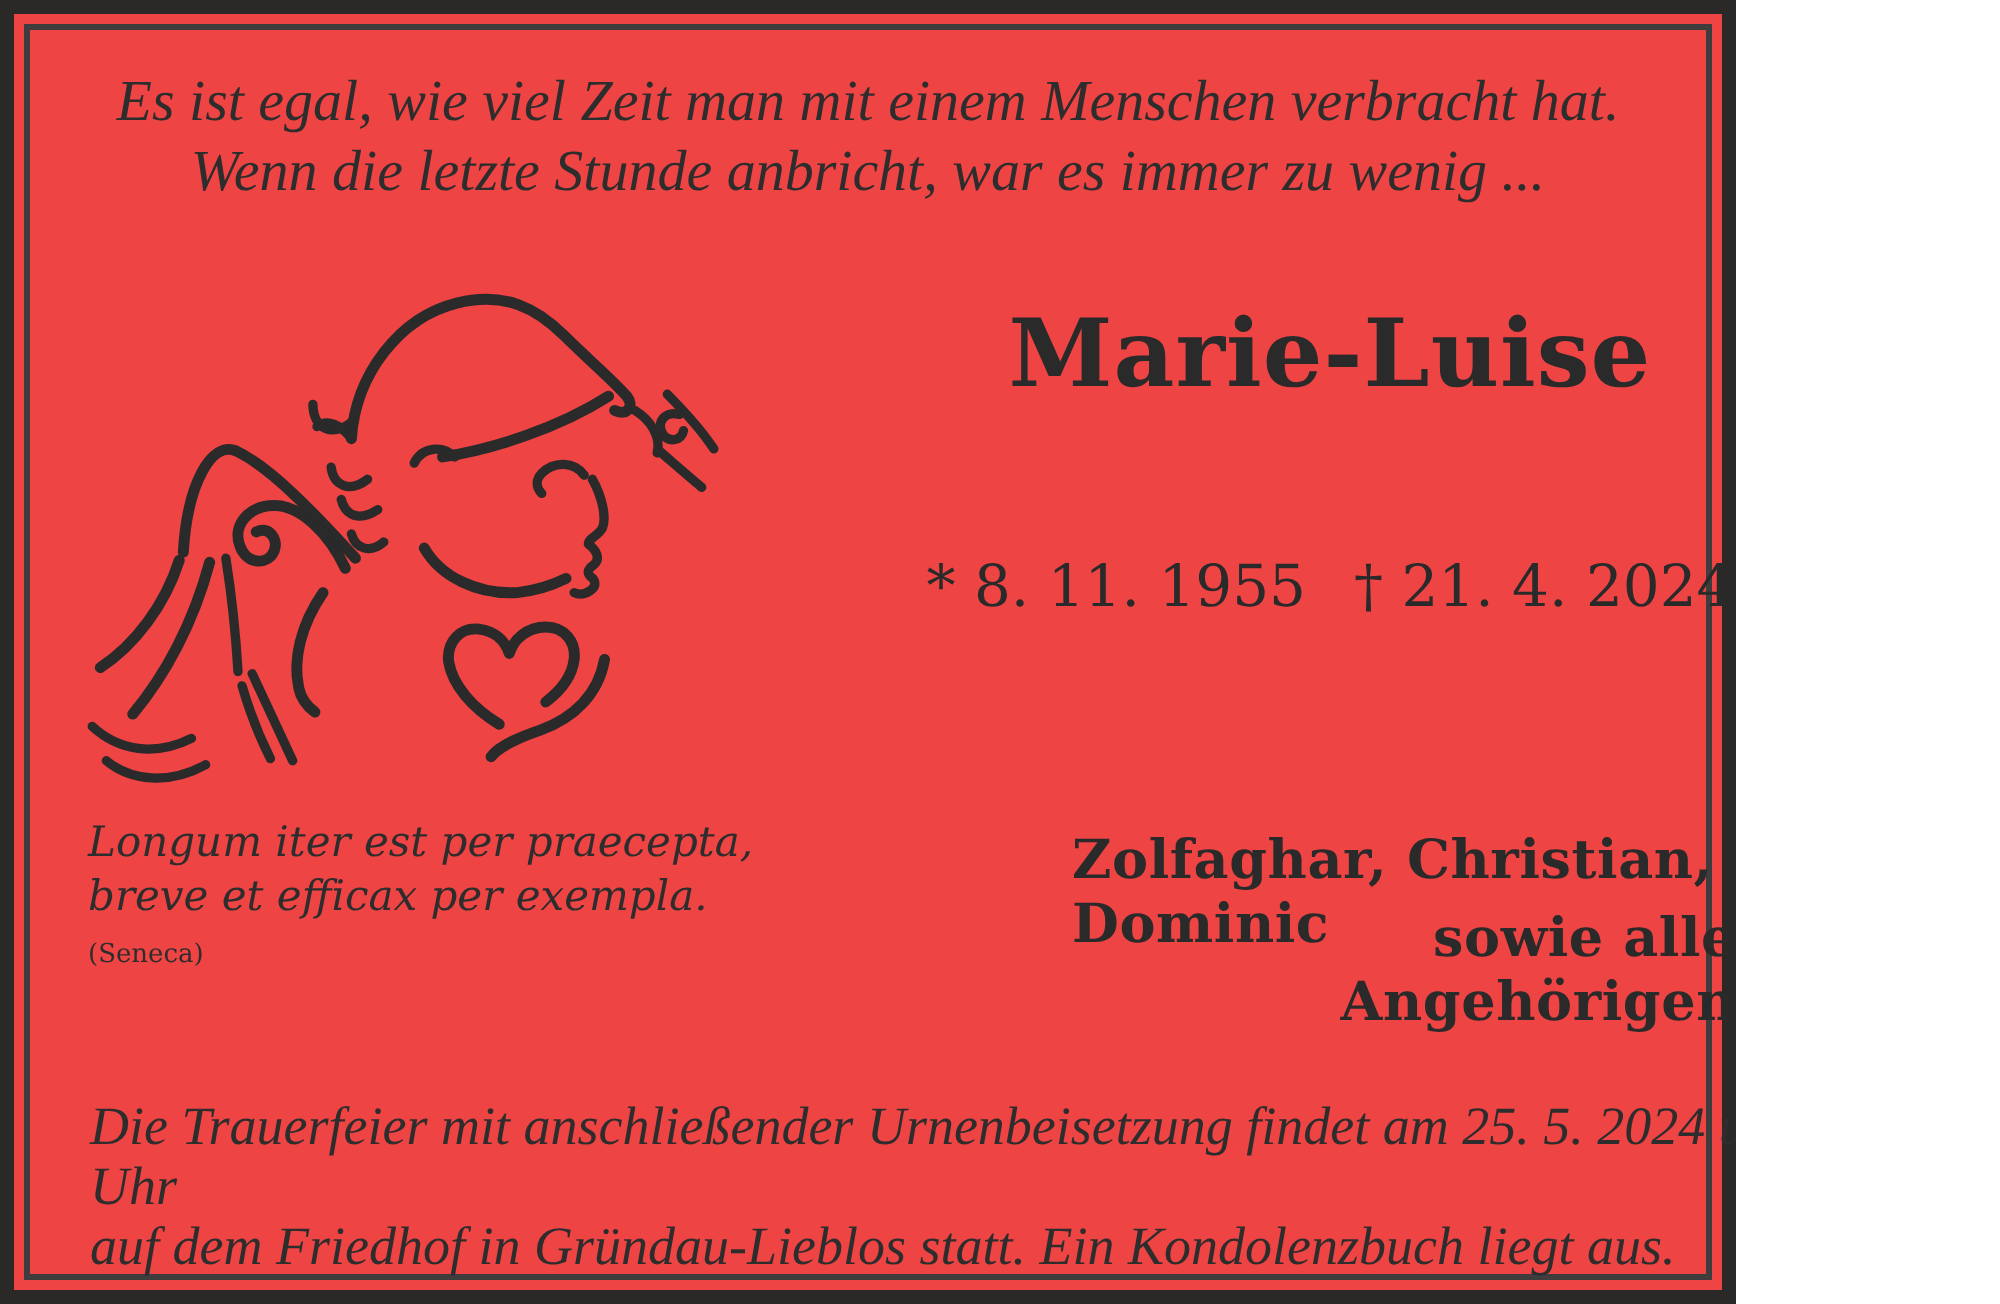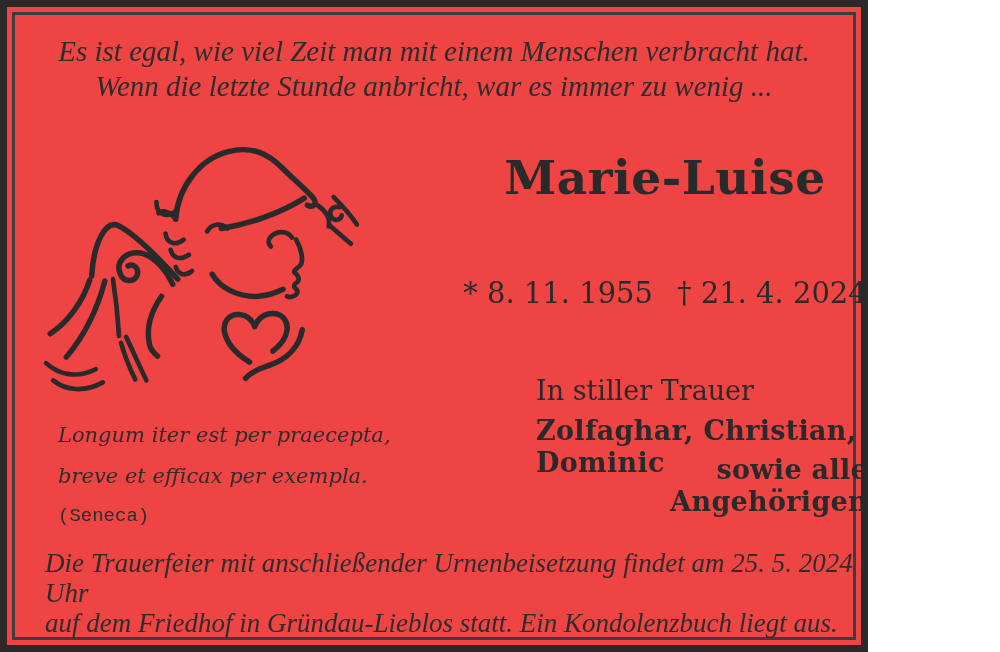--- a/index.html
+++ b/index.html
@@ -69,31 +69,30 @@
   }
   .mourn-suffix{
     position:absolute;left:536px;top:454px;
     font-size:27px;line-height:32px;margin:0;
     font-weight:bold;letter-spacing:0.3px;text-align:right;
   }
   
   .latin{
     position:absolute;left:42px;top:407px;
   }
-  .latin p{margin:16px;}
+  .latin p{margin:2px;}
   .latin .lq{
     font-style:italic;
     font-size:21px;line-height:25px;
     color:#2e2d2d;
   }
   .latin .attr{
-    font-size:19px;line-height:22px;
+    font-size:13px;line-height:22px;
     margin-top:6px;
     color:#2e2d2d;
-    font-family:Liberation Mono, monospace;
   }
   
   .funeral{
     position:absolute;left:45px;top:548px;width:915px;
     font-family:"Liberation Serif", serif;
     font-style:italic;
     font-size:27px;line-height:30px;
     color:#2e2d2d;
   }
   .funeral p{margin:0;}
@@ -149,21 +148,20 @@
 
   <div class="name-block">
     <div>Marie-Luise</div>
   </div>
 
   <div class="dates">
     <span>* 8. 11. 1955</span>
     <span>† 21. 4. 2024</span>
   </div>
 
-  <p class="mourn-intro">In stiller Trauer</p>
   <p class="mourn-names">Zolfaghar, Christian, Dominic</p>
   <p class="mourn-suffix">sowie alle Angehörigen</p>
 
   <div class="latin">
     <p class="lq">Longum iter est per praecepta,</p>
     <p class="lq">breve et efficax per exempla.</p>
     <p class="attr">(Seneca)</p>
   </div>
 
   <div class="funeral">

